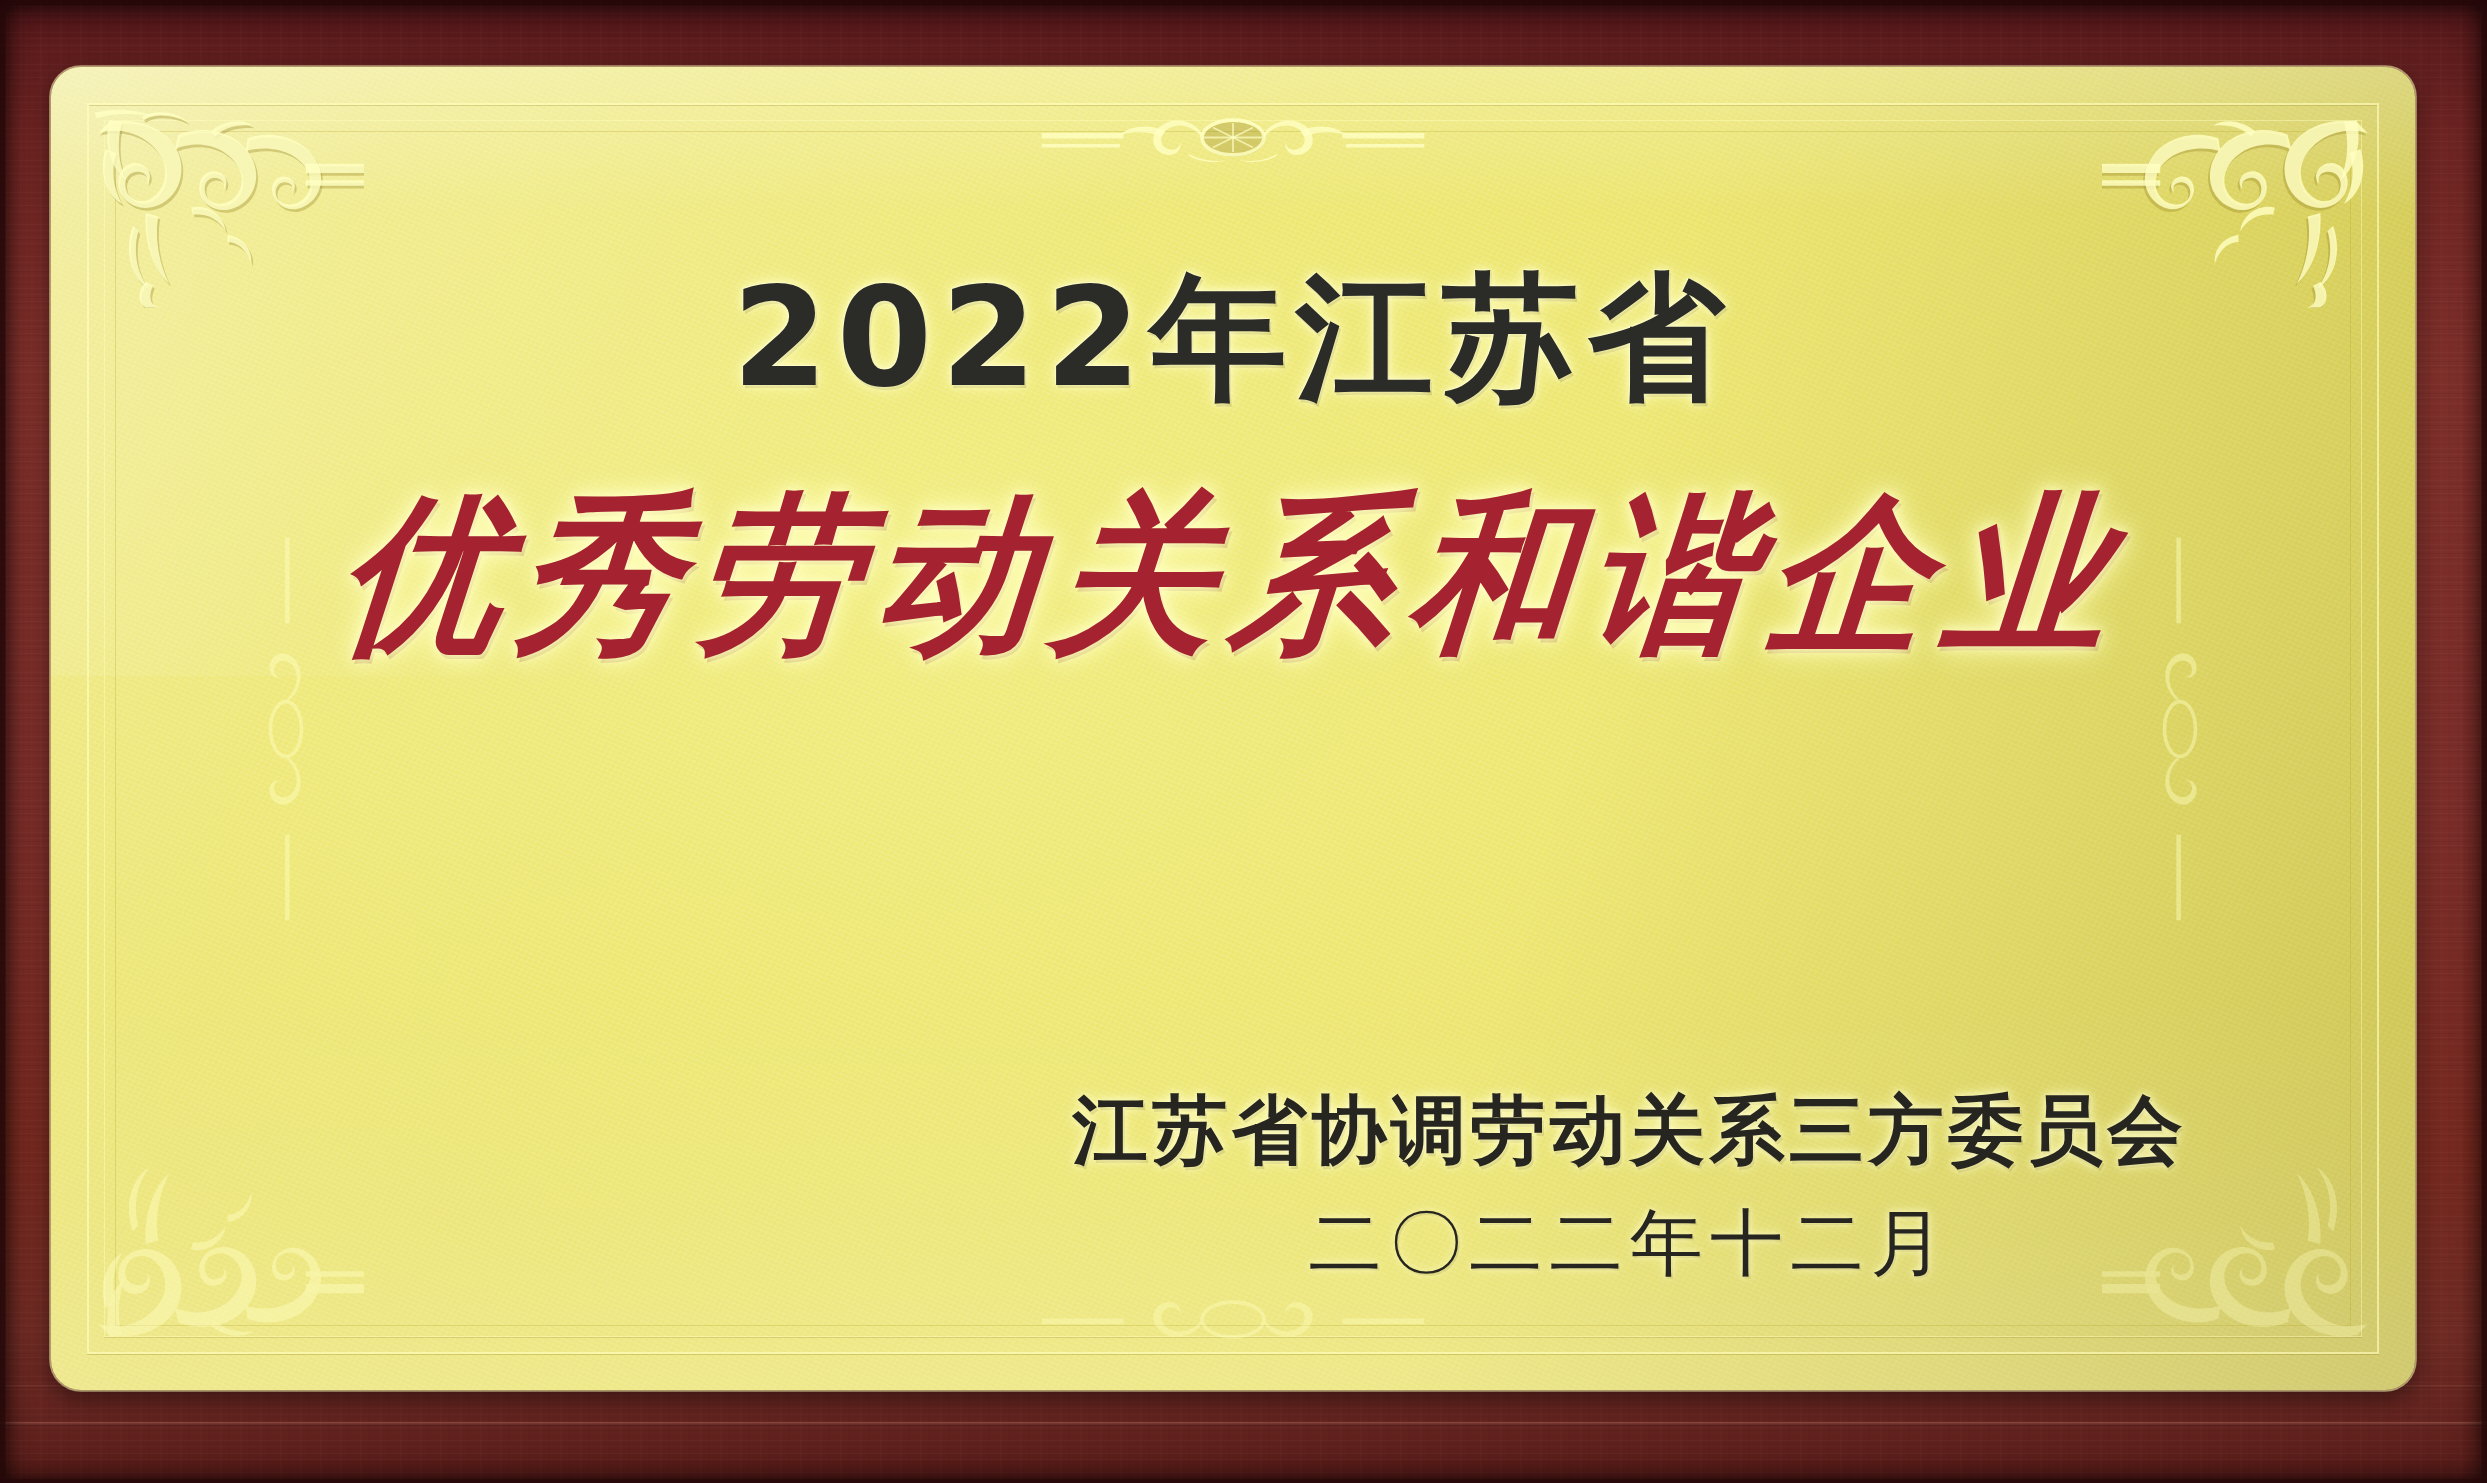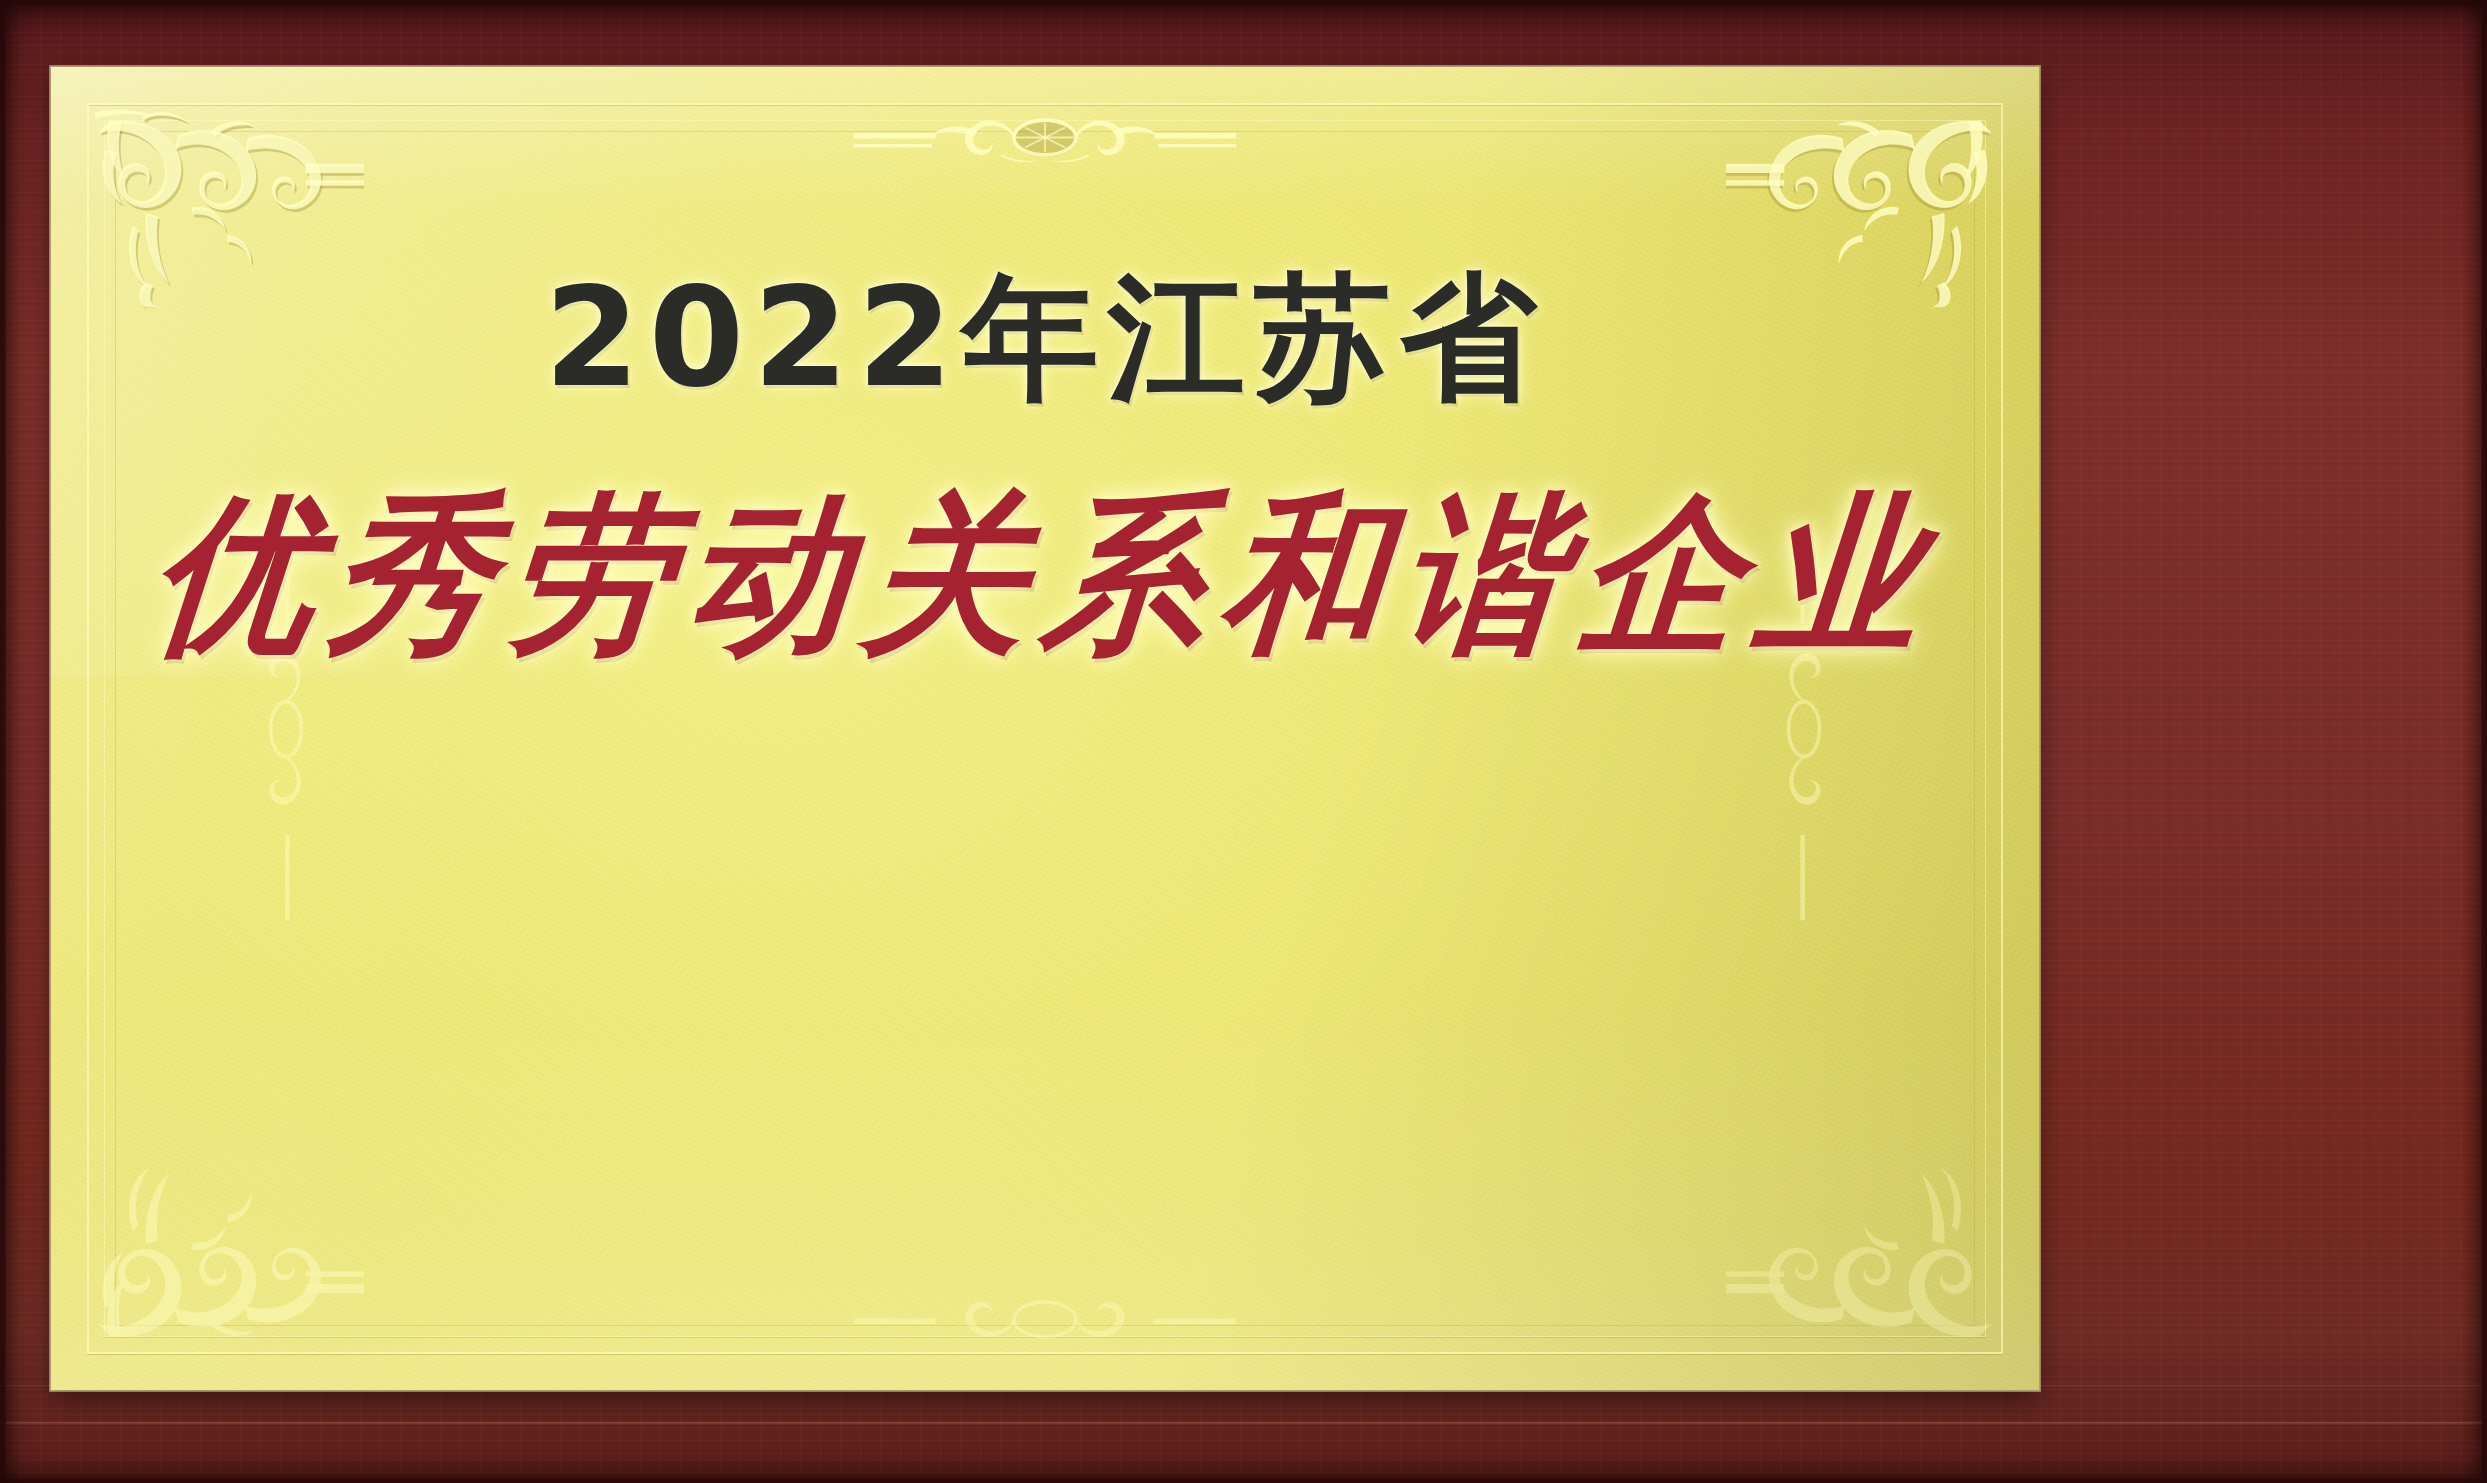--- a/index.html
+++ b/index.html
@@ -74,29 +74,30 @@
   .frame-seam-2{
     position:absolute;left:0;right:0;top:1385px;height:2.7px;
     background:linear-gradient(to bottom,rgba(255,160,140,.16),rgba(0,0,0,.12));
     pointer-events:none;
   }
 
   
   .plate{
     position:absolute;
     left:51px;top:67px;
-    width:1988px;height:1323px;
+    width:2364px;height:1323px;
     background:
       radial-gradient(120% 150% at 36% 38%,
           #f2ee86 0%, #eee877 26%, #e9e169 50%,
           #e2d759 72%, #d9cc4c 88%, #cfc047 100%);
     box-shadow:
       0 0 0 1.8px rgba(255,255,180,.55),
       0 9px 24px rgba(0,0,0,.45);
     overflow:hidden;
+    border-radius:30px;
   }
   
   .plate-tex{
     position:absolute;inset:0;pointer-events:none;mix-blend-mode:overlay;
     opacity:.40;
     background-image:
       repeating-linear-gradient(22deg,
         rgba(255,255,255,.22) 0px, rgba(255,255,255,.22) 0.9px,
         rgba(0,0,0,.00) 0.9px, rgba(0,0,0,.00) 1.8px,
         rgba(0,0,0,.18) 1.8px, rgba(0,0,0,.18) 2.7px,
@@ -423,17 +424,21 @@
           <path d="M326 27 L420 27 L420 32 L326 32 Z"></path>
         </g>
       </svg>
     </div>
 
     <div class="content">
       <div class="title">2022年江苏省</div>
 
       <div class="headline">优秀劳动关系和谐企业</div>
 
+      <div class="signoff">
+        <div class="org">江苏省协调劳动关系三方委员会</div>
+        <div class="date">二〇二二年十二月</div>
+      </div>
     </div>
 
   </div>
 </div>
 
 
 </body></html>

